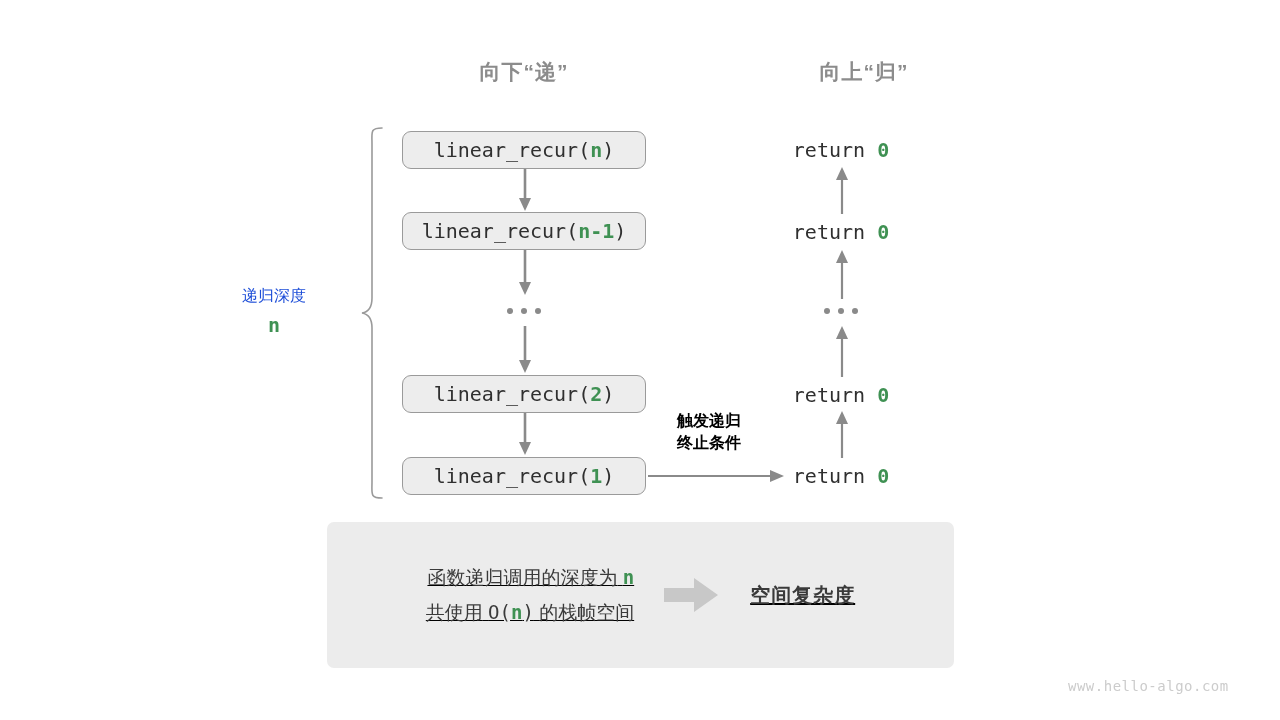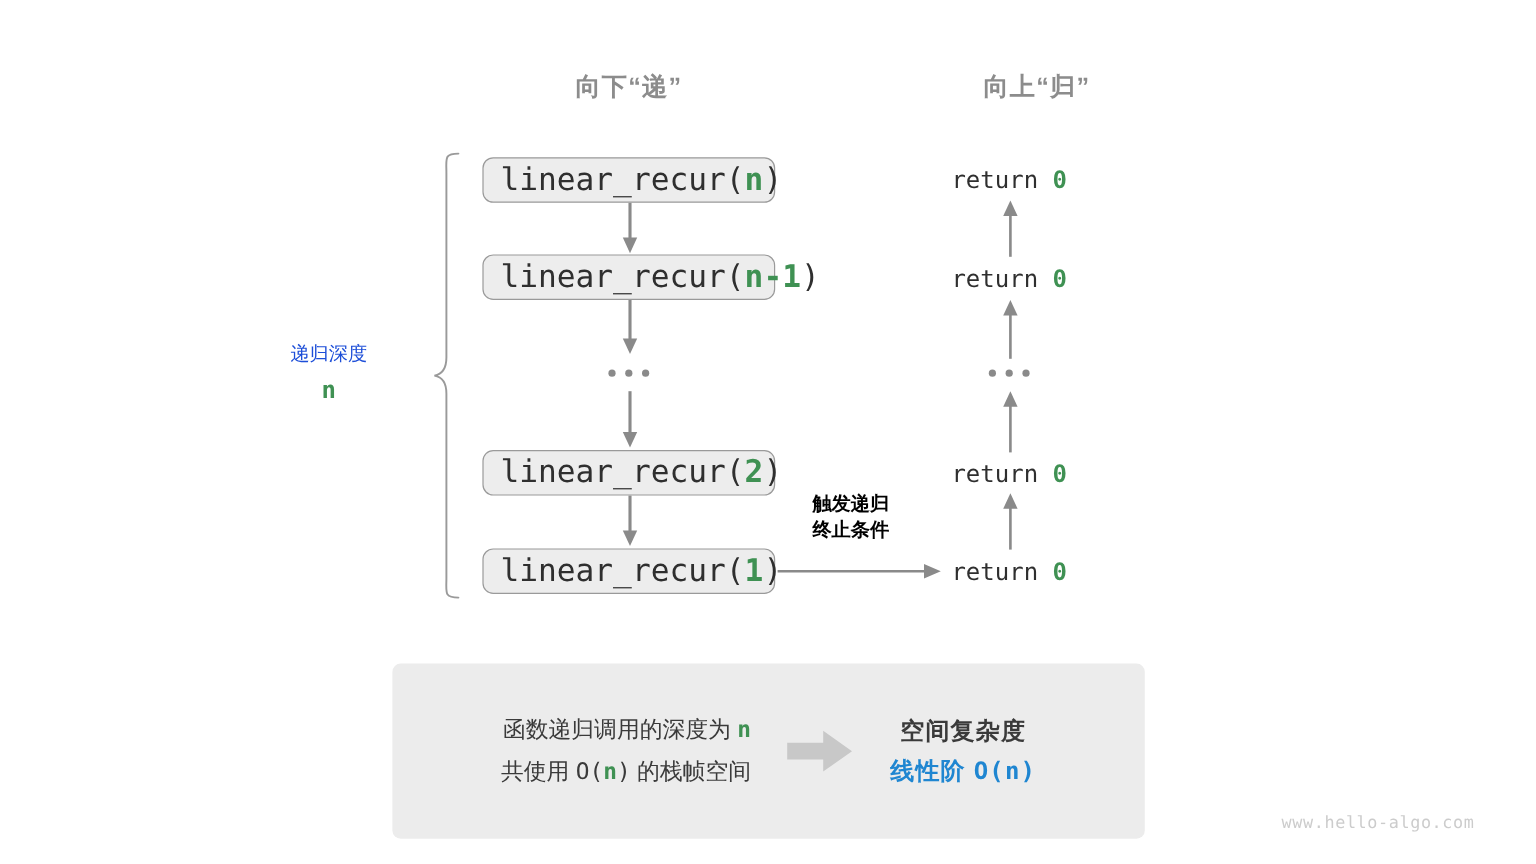--- a/index.html
+++ b/index.html
@@ -30,22 +30,23 @@
 
   
   .call-box {
     box-sizing: border-box;
     height: 38px;
     background: #ededed;
     border: 1.6px solid #9a9a9a;
     border-radius: 9px;
     display: flex;
     align-items: center;
-    font-family: "DejaVu Sans Mono", "Liberation Mono", monospace;
-    font-size: 26px;
+    justify-content: center;
+    font-family: "DejaVu Sans Mono", "Liberation Mono", monospace;
+    font-size: 20px;
     color: #2f2f2f;
     white-space: nowrap;
     transform: translateX(-50%);
     padding: 0 14px;
   }
   .call-box .arg { color: #3f9153; font-weight: bold; }
 
   
   .ret {
     font-family: "DejaVu Sans Mono", "Liberation Mono", monospace;
@@ -265,42 +266,38 @@
   <svg class="abs" style="left:648px; top:466px;" width="140" height="20">
     <line x1="0" y1="10" x2="124" y2="10" stroke="#8a8a8a" stroke-width="2.2"></line>
     <polygon points="136,10 122,4 122,16" fill="#8a8a8a"></polygon>
   </svg>
 
   <div class="abs trigger-note" style="left:709px; top:410px;">
     <div>触发递归</div>
     <div>终止条件</div>
   </div>
 
-  <div class="abs panel" style="left:327px; top:553px; width:627px; height:146px;">
+  <div class="abs panel" style="left:327px; top:522px; width:627px; height:146px;text-decoration:underline;">
 
     <div class="panel-left">
       <div>
         <span>函数递归调用的深度为</span>
         <span class="g">n</span>
       </div>
       <div>
         <span>共使用</span>
         <span class="mono">O(</span><span class="g">n</span><span class="mono">)</span>
         <span>的栈帧空间</span>
       </div>
     </div>
 
     <svg style="margin:0 30px;" width="56" height="40">
       <polygon points="0,13 30,13 30,3 54,20 30,37 30,27 0,27" fill="#c8c8c8"></polygon>
     </svg>
 
     <div class="panel-right">
       <div class="title">空间复杂度</div>
-      <div class="value">
-        <span>线性阶</span>
-        <span class="mono">O(n)</span>
-      </div>
     </div>
   </div>
 
   <div class="abs watermark" style="left:1068px; top:678px;text-align:center;">www.hello-algo.com</div>
 
 </div>
 
 </body></html>

